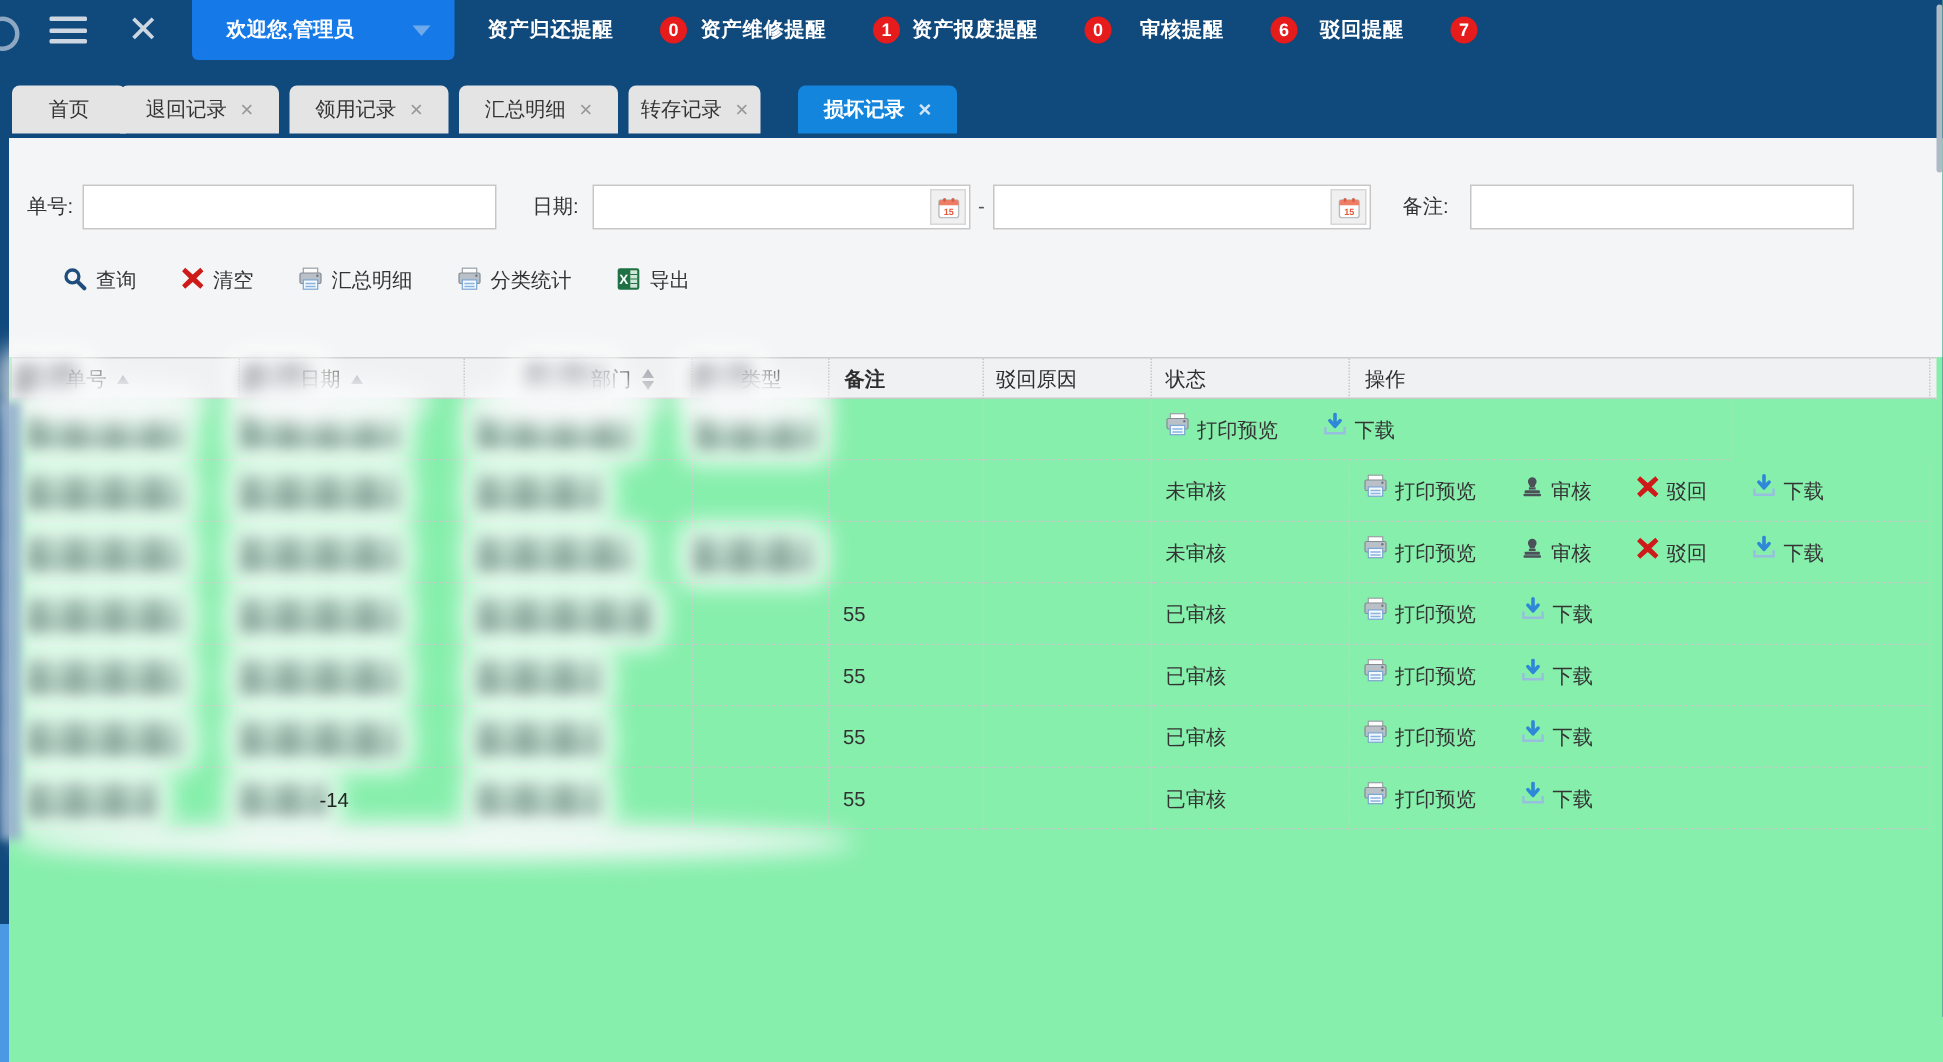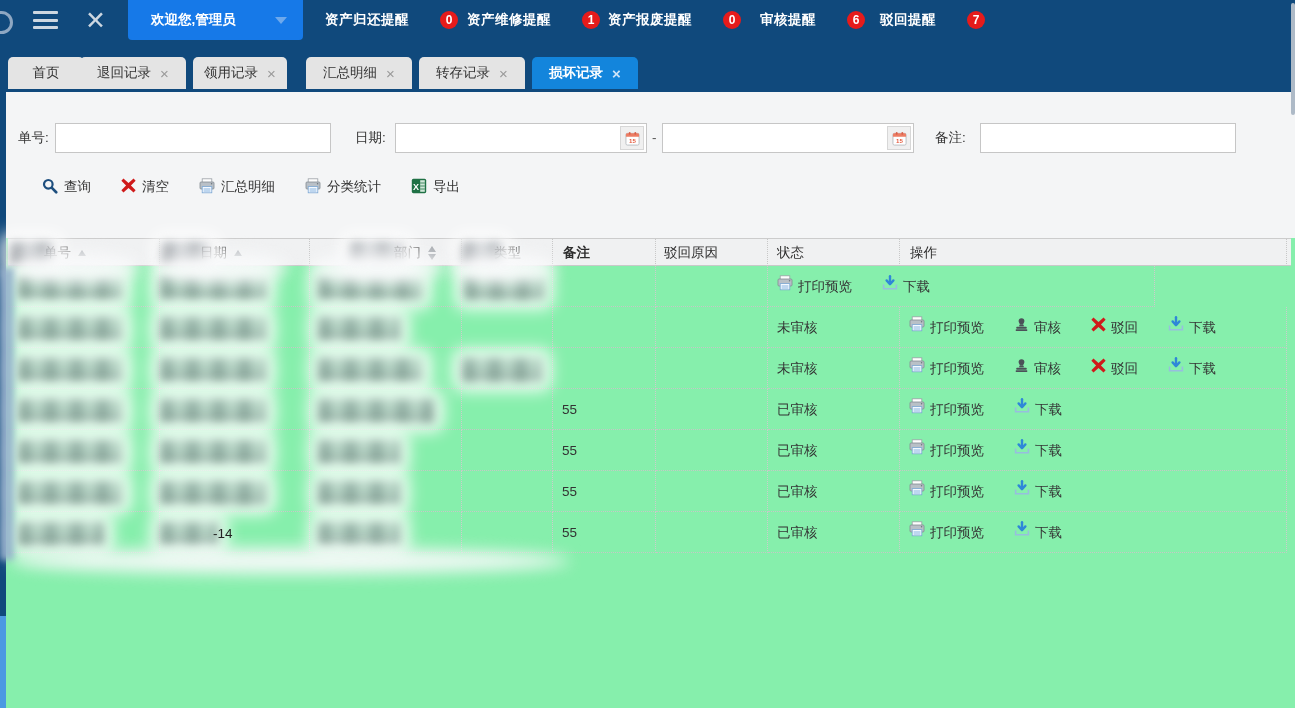--- a/index.html
+++ b/index.html
@@ -115,29 +115,29 @@
 </div>
 
 <div class="tabbar" id="tabbar">
     <div class="tab" style="left: 8px; width: 76px;">
       <span class="tlabel">首页</span>
     </div>
     <div class="tab" style="left: 80px; width: 106px;">
       <span class="tlabel">退回记录</span>
       <span class="x">×</span>
     </div>
-    <div class="tab" style="left: 193px; width: 94px;">
+    <div class="tab" style="left: 193px; width: 106px;">
       <span class="tlabel">领用记录</span>
       <span class="x">×</span>
     </div>
     <div class="tab" style="left: 306px; width: 106px;">
       <span class="tlabel">汇总明细</span>
       <span class="x">×</span>
     </div>
-    <div class="tab" style="left: 419px; width: 106px;">
+    <div class="tab" style="left: 419px; width: 88px;">
       <span class="tlabel">转存记录</span>
       <span class="x">×</span>
     </div>
     <div class="tab active" style="left: 532px; width: 106px;">
       <span class="tlabel">损坏记录</span>
       <span class="x">×</span>
     </div>
   </div>
 
 <div class="panel">

